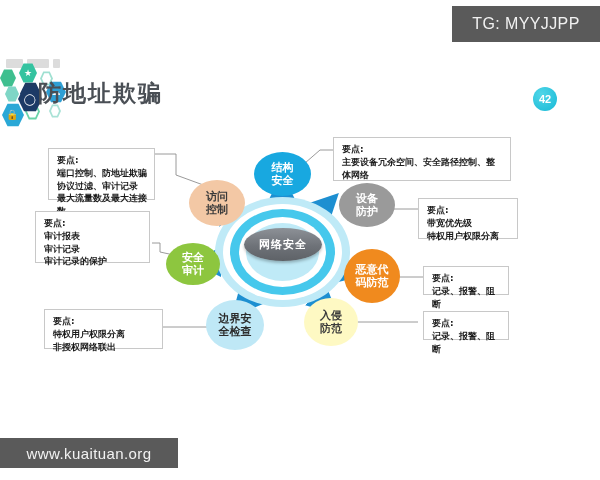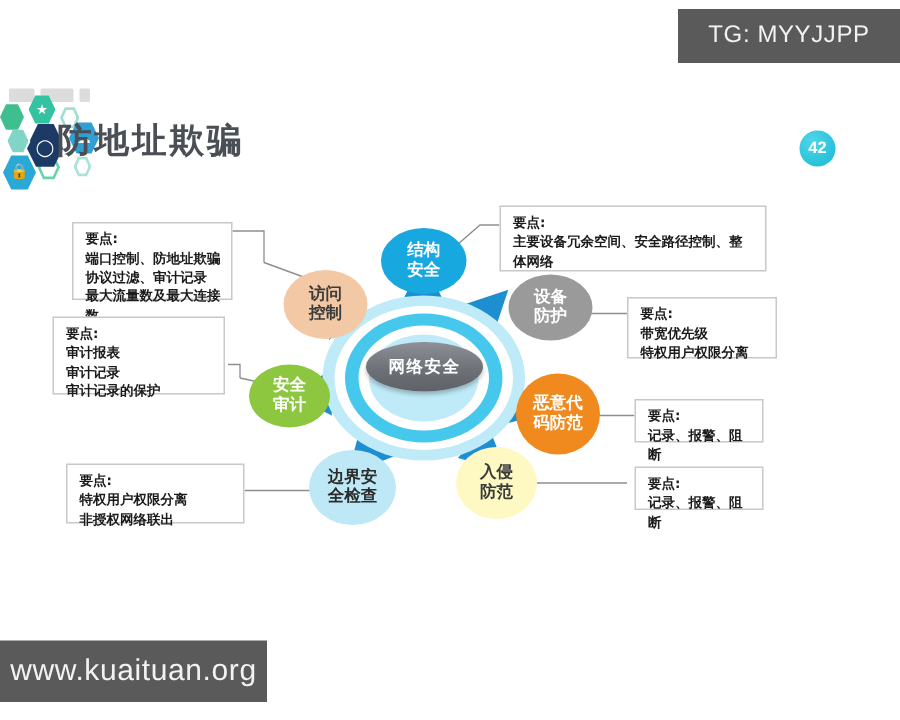--- a/index.html
+++ b/index.html
@@ -15,21 +15,21 @@
   
   .wm{
     position:absolute;
     background:#5a5a5a;
     color:#f2f2f2;
     font-size:15px;
     letter-spacing:.4px;
     display:flex;align-items:center;justify-content:center;
   }
   #wm-tg{right:0;top:6px;width:148px;height:36px;font-size:16px;}
-  #wm-url{left:0;bottom:12px;width:178px;height:41px;font-size:20px;}
+  #wm-url{left:0;bottom:12px;width:178px;height:30px;font-size:15px;}
 
   
   #header{position:absolute;left:0;top:55px;width:600px;height:62px;}
   #title{
     position:absolute;left:38px;top:78px;
     font-size:23px;font-weight:bold;color:#4a4f55;
     letter-spacing:2px;
     font-family:"DejaVu Sans","Liberation Sans",sans-serif;
   }
   .hexdeco{position:absolute;}

